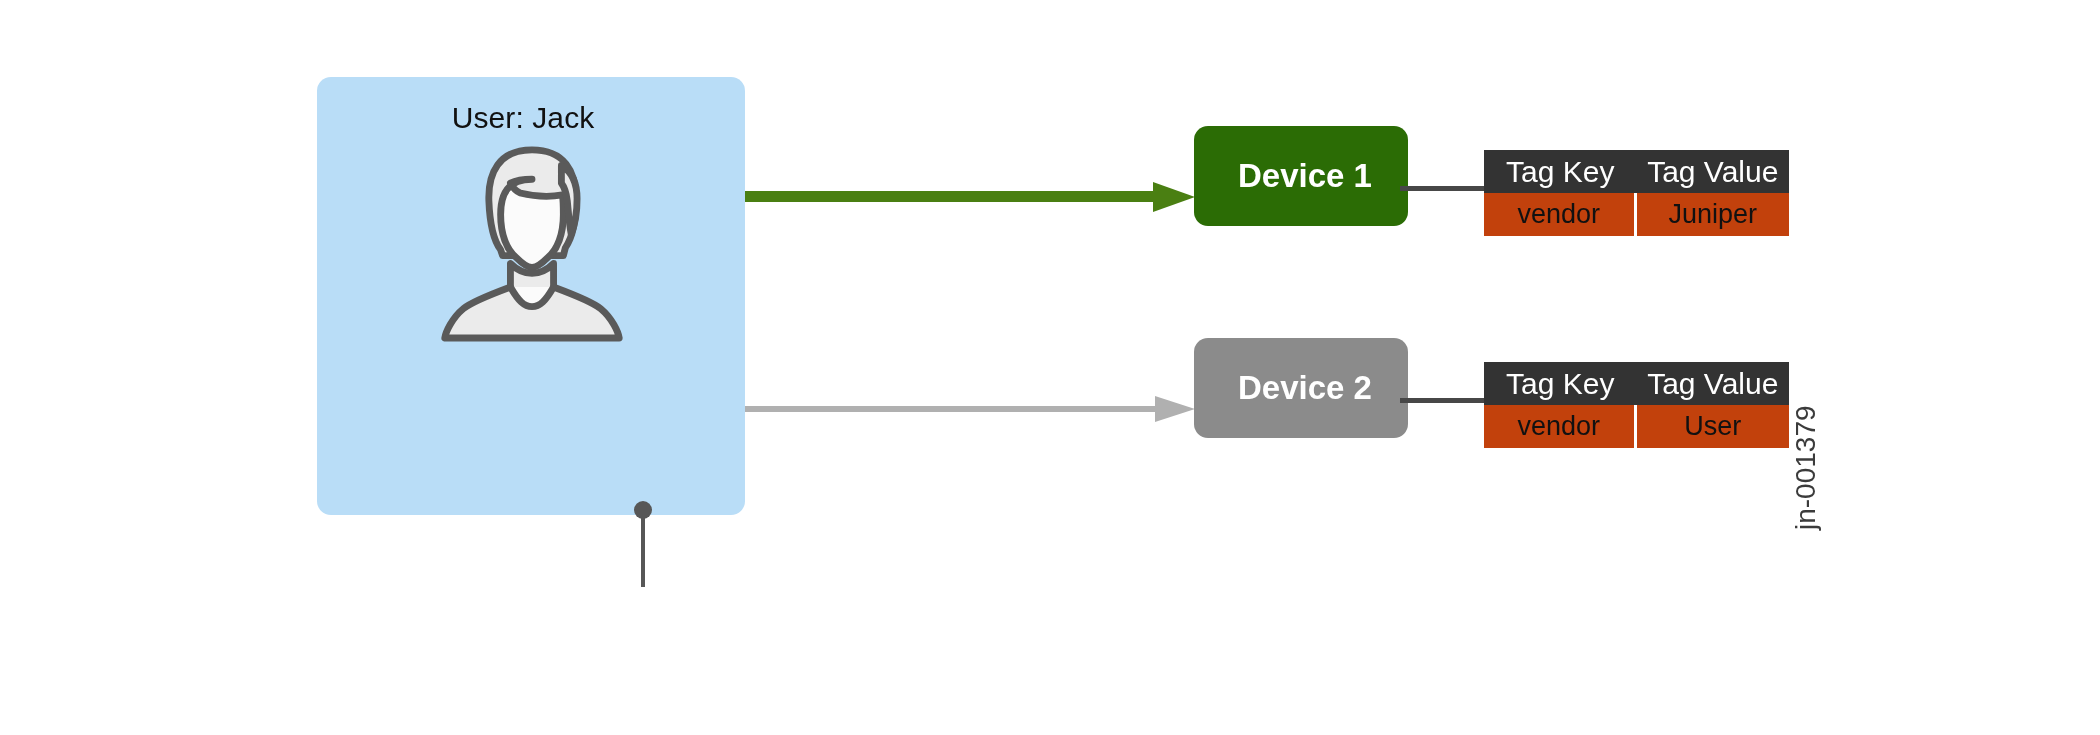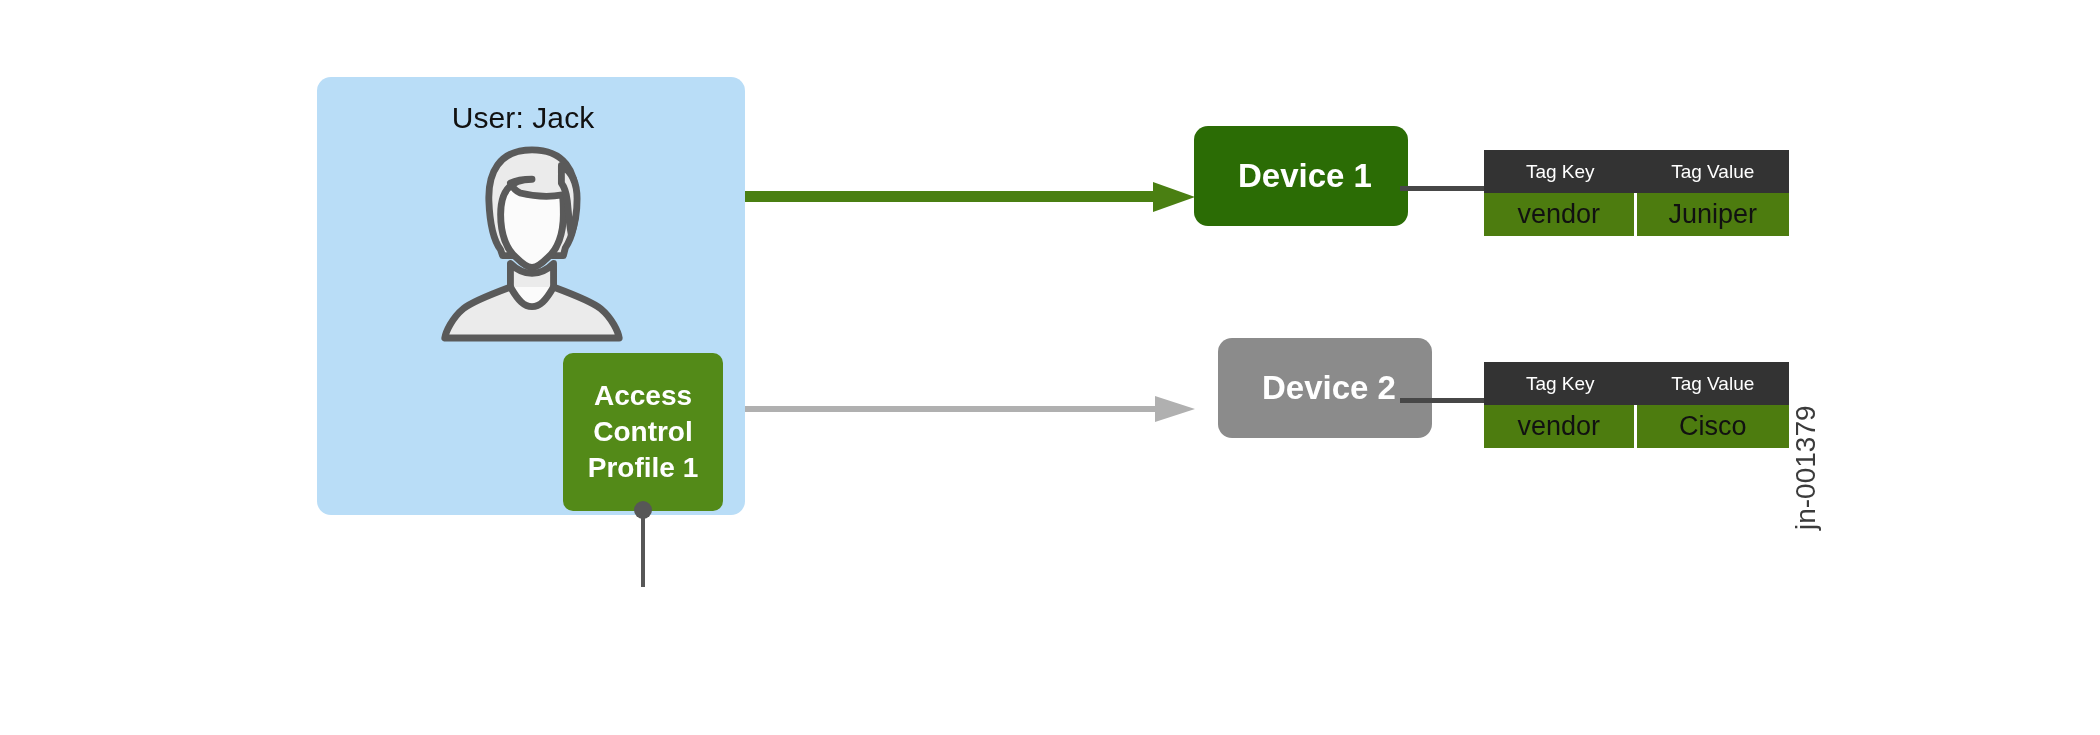--- a/index.html
+++ b/index.html
@@ -138,21 +138,20 @@
   }
   .device-1 {
     left: 1194px;
     top: 126px;
     background: #2b6c05;
   }
   .device-2 {
     left: 1194px;
     top: 338px;
     background: #8b8b8b;
-    margin-left: 24px;
   }
 
   
   .connector {
     position: absolute;
     height: 5px;
     background: #474747;
     width: 90px;
     left: 1400px;
   }
@@ -171,26 +170,26 @@
 
   .tag-row {
     display: flex;
     width: 100%;
   }
   .tag-head {
     background: #333333;
   }
   .tag-head .tag-cell {
     color: #ffffff;
-    font-size: 19px;
+    font-size: 30px;
     height: 43px;
     line-height: 43px;
   }
   .tag-body {
-    background: #4d7c0f;
+    background: #c2410c;
   }
   .tag-body .tag-cell {
     color: #111111;
     font-size: 27px;
     height: 43px;
     line-height: 43px;
   }
   .tag-cell {
     flex: 1 1 50%;
     text-align: center;
@@ -256,25 +255,20 @@
                  C 188 196, 182 182, 170 172
                  C 160 164, 138 156, 122 150
                  L 122 126
                  C 116 132, 108 136, 100 136
                  C 92 136, 84 132, 78 126 Z" fill="#ebebeb"></path>
         <path d="M78 150 C 86 164, 92 170, 100 170 C 108 170, 114 164, 122 150" fill="#fbfbfb"></path>
       </g>
     </svg>
   </div>
 
-  <div class="acp-box">
-    <span class="acp-text">Access
-Control
-Profile 1</span>
-  </div>
   <div class="acp-dot"></div>
   <div class="acp-leader"></div>
 
 
   <div class="arrow-green">
     <svg viewBox="0 0 450 38" width="450" height="38" xmlns="http://www.w3.org/2000/svg">
       <rect x="0" y="13" width="418" height="11" fill="#4a7f12"></rect>
       <polygon points="408,4 450,19 408,34" fill="#4a7f12"></polygon>
     </svg>
   </div>
@@ -307,19 +301,19 @@
   </div>
   <div class="connector connector-2"></div>
 
   <div class="tag-table tag-table-2">
     <div class="tag-row tag-head">
       <div class="tag-cell tag-cell-key">Tag Key</div>
       <div class="tag-cell tag-cell-value">Tag Value</div>
     </div>
     <div class="tag-row tag-body">
       <div class="tag-cell tag-cell-key">vendor</div>
-      <div class="tag-cell tag-cell-value">Cisco</div>
+      <div class="tag-cell tag-cell-value">User</div>
     </div>
   </div>
 
   <div class="watermark">jn-001379</div>
 
 </div>
 
 </body></html>

